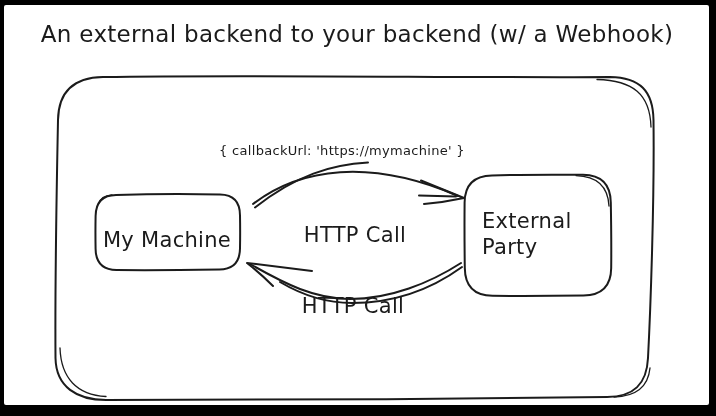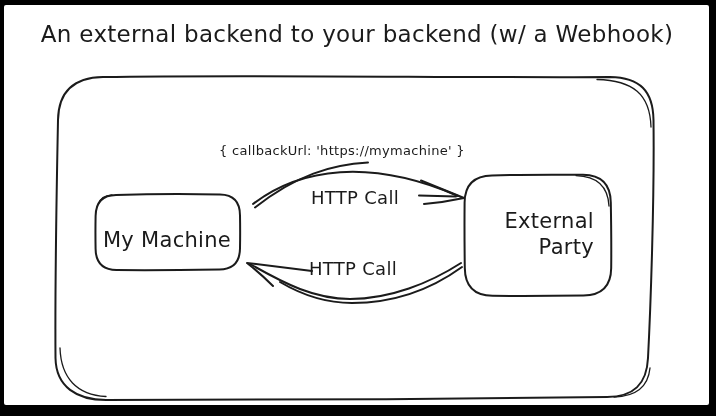--- a/index.html
+++ b/index.html
@@ -24,28 +24,28 @@
     stroke:#1b1b1b;
     stroke-width:2;
     stroke-linecap:round;
     stroke-linejoin:round;
   }
   svg.drawing path.echo { stroke-width:1.3; }
   .label {
     position:absolute;
     transform:translate(-50%,-50%);
     white-space:nowrap;
-    text-align:right;
+    text-align:left;
     letter-spacing:0.3px;
   }
   .title   { font-size:23px; }
   .payload { font-size:13px; }
   .node    { font-size:21px; }
   .node.ext { white-space:normal; width:112px; line-height:1.25; }
-  .edge    { font-size:18px; }
+  .edge    { font-size:21px;margin-top:38px; }
   .note    { font-size:22px; }
 </style>
 </head>
 <body>
 
 <div class="paper"></div>
 
 <div class="stage">
 
   <div class="label title" style="left:357px; top:34px;">An external backend to your backend (w/ a Webhook)</div>

